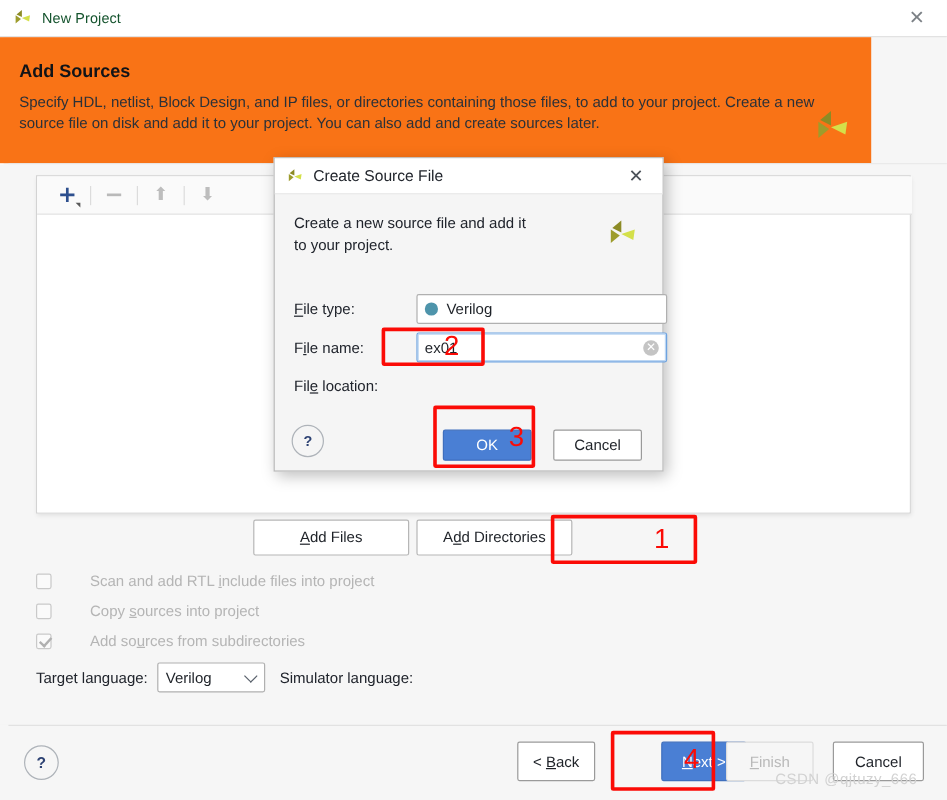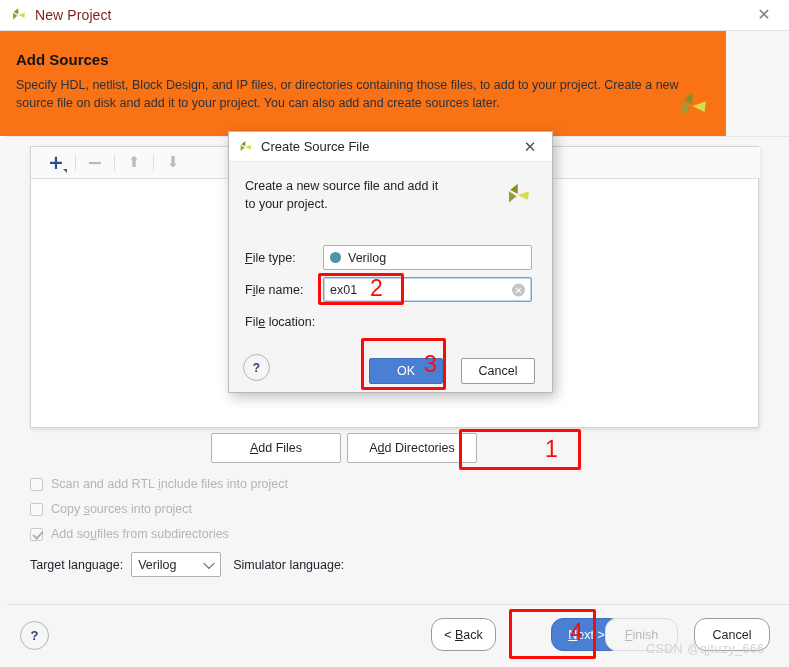--- a/index.html
+++ b/index.html
@@ -17,21 +17,21 @@
   
   #window { position:absolute; inset:0; background:#f6f6f6; }
 
   .titlebar {
     position:absolute; left:0; top:0; width:789px; height:30px;
     background:#ffffff;
     display:flex; align-items:center;
   }
   .titlebar .tb-icon { margin-left:10px; width:18px; height:18px; }
   .titlebar .tb-title {
-    margin-left:7px; font-size:14px; color:#7f1d1d; letter-spacing:.1px;
+    margin-left:7px; font-size:12px; color:#14532d; letter-spacing:.1px;
   }
   .titlebar .tb-close {
     margin-left:auto; margin-right:14px;
     width:22px; height:22px; color:#7c8186;
     font-size:16px; line-height:22px; text-align:center;
     font-family:"DejaVu Sans", sans-serif;
   }
   .tb-sep { position:absolute; left:0; top:30px; width:789px; height:1px; background:#e2e2e2; }
 
   
@@ -91,21 +91,21 @@
     font-size:12.5px; color:#1e2228;
     display:flex; align-items:center; justify-content:center;
     font-family:"Liberation Sans", sans-serif;
   }
   .act-btn.pressed { background:#e4e4e4; border-color:#9b9b9b; }
   #btn-add-files { left:211px; width:130px; }
   #btn-add-dirs  { left:347px; width:130px; }
   #btn-create-file { left:482px; width:125px; }
 
   
-  .cb-row { position:absolute; left:30px; display:flex; align-items:center; }
+  .cb-row { position:absolute; left:30px; display:flex; align-items:center;gap:24px; }
   .cb-box {
     width:13px; height:13px; border:1px solid #c9c9c9; background:#fafafa;
     border-radius:2px; position:relative; margin-right:8px;
   }
   .cb-box.checked:after {
     content:""; position:absolute; left:3.5px; top:.5px;
     width:4px; height:8px; border:solid #b0b0b0; border-width:0 2px 2px 0;
     transform:rotate(42deg);
   }
   .cb-label { color:#b5b5b5; font-size:12.5px; }
@@ -130,21 +130,21 @@
   
   .footer { position:absolute; left:0; top:604px; width:789px; height:63px; background:#f6f6f6; }
   .footer-rule { position:absolute; left:7px; top:0; width:782px; height:1px; background:#e2e2e2; }
   .help-circle {
     position:absolute; left:20px; top:17px; width:29px; height:29px;
     border:1px solid #aeb3b9; border-radius:50%;
     display:flex; align-items:center; justify-content:center;
     color:#2d4273; font-weight:bold; font-size:13px; background:#f6f6f6;
   }
   .ft-btn {
-    position:absolute; top:14px; height:33px; border-radius:12px;
+    position:absolute; top:14px; height:33px; border-radius:2px;
     font-size:12.5px; display:flex; align-items:center; justify-content:center;
     background:#ffffff; border:1px solid #9a9a9a; color:#1e2228;
   }
   .ft-btn.primary { background:#4a7fd4; border:1px solid #3f6fbd; color:#ffffff; }
   .ft-btn.disabled { color:#b9b9b9; border-color:#dcdcdc; background:#f6f6f6; }
   #btn-back { left:431px; width:65px; }
   #btn-next { left:514px; width:71px;margin-left:37px; }
   #btn-finish { left:605px; width:73px; }
   #btn-cancel { left:694px; width:76px; }
 
@@ -172,21 +172,21 @@
     margin-left:auto; margin-right:12px; width:20px; height:20px;
     text-align:center; line-height:20px; font-size:15px; color:#4c525a;
     font-family:"DejaVu Sans", sans-serif;
   }
   .dlg-desc {
     position:absolute; left:16px; top:45px; width:200px;
     font-size:12.5px; line-height:18px; color:#20242c;
   }
   .dlg-logo { position:absolute; right:18px; top:48px; width:30px; height:30px; }
 
-  .fr { position:absolute; height:25px; display:flex; align-items:center; }
+  .fr { position:absolute; height:25px; display:flex; align-items:center;gap:24px; }
   .fr-label { width:78px; text-align:left; font-size:12.5px; color:#20242c; }
   #fr-type { left:16px; top:113px; }
   #fr-name { left:16px; top:145px; }
   #fr-loc  { left:16px; top:177px; }
 
   .ctl {
     height:25px; width:209px; background:#ffffff;
     border:1px solid #b0b0b0; border-radius:2px;
     display:flex; align-items:center; padding:0 6px; position:relative;
   }
@@ -307,21 +307,21 @@
     <div class="cb-row" id="cb1">
       <span class="cb-box"></span>
       <span class="cb-label"><span>Scan and add RTL </span><span class="u">i</span><span>nclude files into project</span></span>
     </div>
     <div class="cb-row" id="cb2">
       <span class="cb-box"></span>
       <span class="cb-label"><span>Copy </span><span class="u">s</span><span>ources into project</span></span>
     </div>
     <div class="cb-row" id="cb3">
       <span class="cb-box checked"></span>
-      <span class="cb-label"><span>Add so</span><span class="u">u</span><span>files from subdirectories</span></span>
+      <span class="cb-label"><span>Add so</span><span class="u">u</span><span>rces from subdirectories</span></span>
     </div>
 
     <div class="lang-row">
       <span class="lang-label">Target language:</span>
       <span class="sel" id="sel-target">
         <span class="sel-txt">Verilog</span>
         <span class="chev"></span>
       </span>
       <span class="lang-label" style="margin-left:12px;">Simulator language:</span>
     </div>

